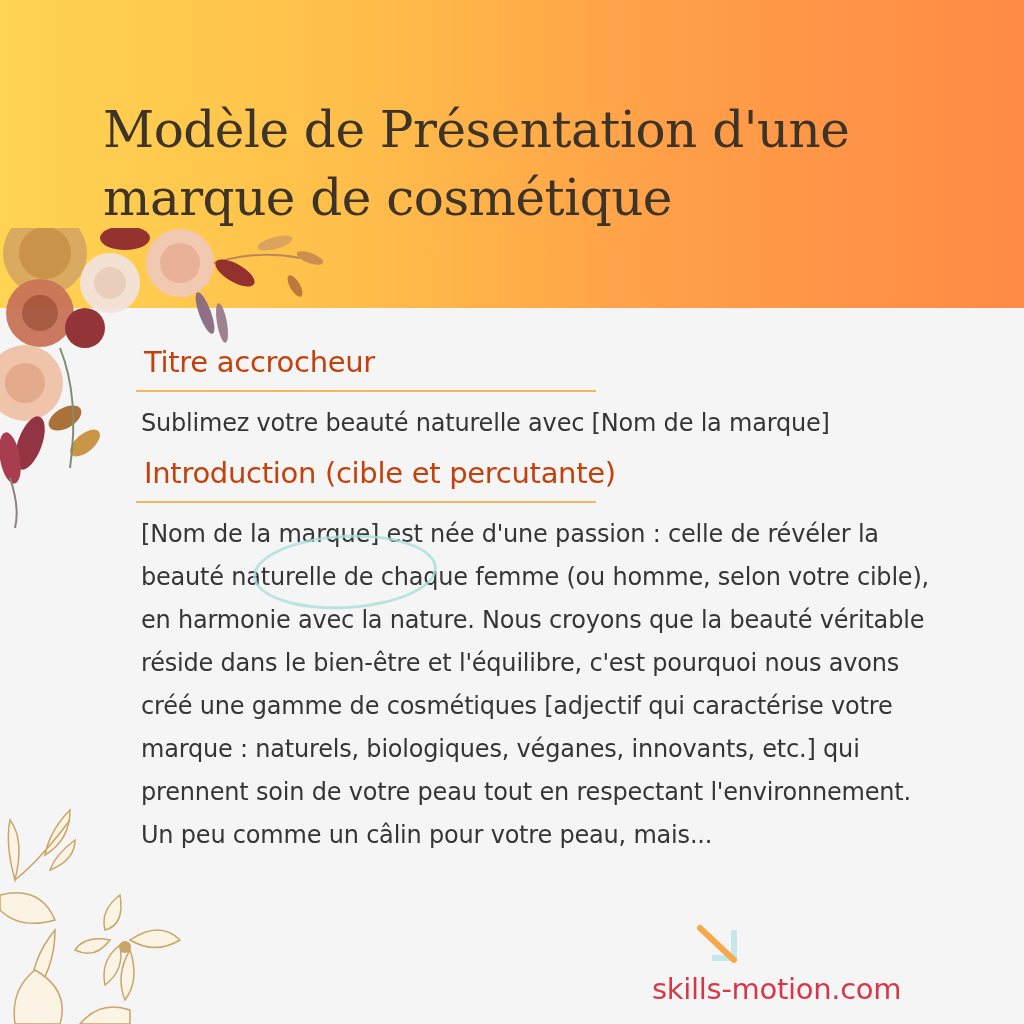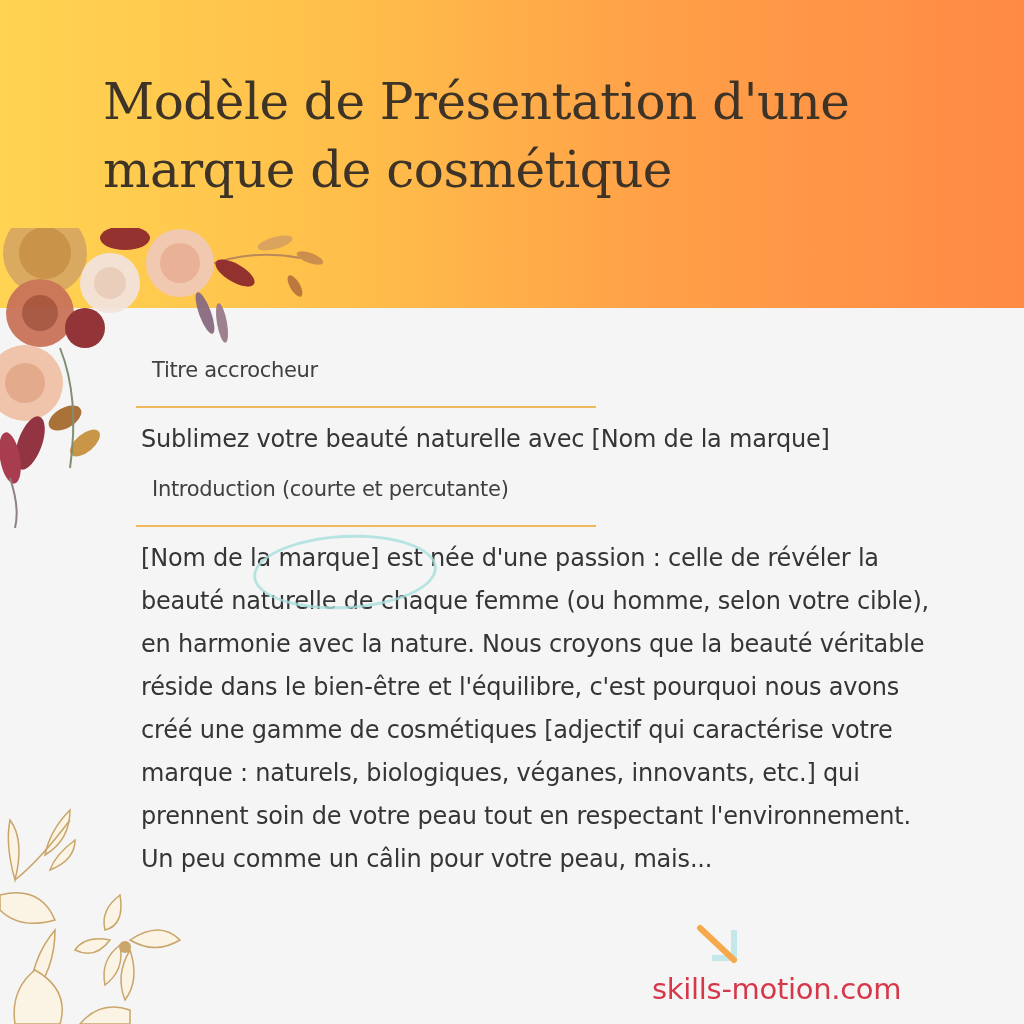--- a/index.html
+++ b/index.html
@@ -6,32 +6,32 @@
     body {
       width: 1024px; height: 1024px; overflow: hidden; position: relative;
       background: #f5f5f5;
       font-family: "DejaVu Sans", sans-serif;
     }
     .header {
       position: absolute; left: 0; top: 0; width: 1024px; height: 308px;
       background: linear-gradient(90deg, #ffd452 0%, #ffbe4a 35%, #ff9f48 65%, #ff8a45 100%);
     }
     .title {
-      position: absolute; left: 103px; top: 68px; width: 880px;
+      position: absolute; left: 103px; top: 96px; width: 880px;
       font-family: "DejaVu Serif", serif;
       font-size: 50px; line-height: 68px; color: #3d3326;
       letter-spacing: -0.5px;
       margin: 0; font-weight: normal;
     }
     .content {
       position: absolute; left: 136px; top: 334px; width: 800px;
       color: #333333;
     }
     .section-heading {
-      font-size: 21px; line-height: 40px; color: #404040; margin: 16px;
+      font-size: 29px; line-height: 40px; color: #c2410c; margin: 8px;
       font-weight: normal;
       letter-spacing: -0.3px;
     }
     .rule {
       width: 460px; height: 2px; background: #f0b75c; margin-top: 8px; margin-bottom: 10px;
     }
     .para {
       font-size: 24px; line-height: 43px; color: #353535; margin: 5px;
       letter-spacing: -0.2px;
     }
@@ -114,21 +114,21 @@
   </g>
   <circle cx="125" cy="147" r="6" fill="#c9a56a"></circle>
   <path d="M15 80 Q40 60 70 20" stroke="#c9a56a" stroke-width="1.5" fill="none"></path>
 </svg>
 
 <div class="content">
   <h2 class="section-heading">Titre accrocheur</h2>
   <div class="rule"></div>
   <p class="para p1">Sublimez votre beauté naturelle avec [Nom de la marque]</p>
 
-  <h2 class="section-heading h2">Introduction (courte et percutante)</h2>
+  <h2 class="section-heading h2">Introduction (cible et percutante)</h2>
   <div class="rule"></div>
   <p class="para p2">[Nom de la marque] est née d'une passion : celle de révéler la beauté naturelle de chaque femme (ou homme, selon votre cible), en harmonie avec la nature. Nous croyons que la beauté véritable réside dans le bien-être et l'équilibre, c'est pourquoi nous avons créé une gamme de cosmétiques [adjectif qui caractérise votre marque : naturels, biologiques, véganes, innovants, etc.] qui prennent soin de votre peau tout en respectant l'environnement. Un peu comme un câlin pour votre peau, mais...</p>
 </div>
 
 <div class="highlight-ellipse"></div>
 
 <svg class="brand-logo" viewBox="0 0 46 40">
   <path d="M18 34 L40 34 L40 6" stroke="#b8e3e6" stroke-width="6" fill="none" opacity="0.8"></path>
   <line x1="6" y1="4" x2="40" y2="36" stroke="#f5a94a" stroke-width="6" stroke-linecap="round"></line>
 </svg>

